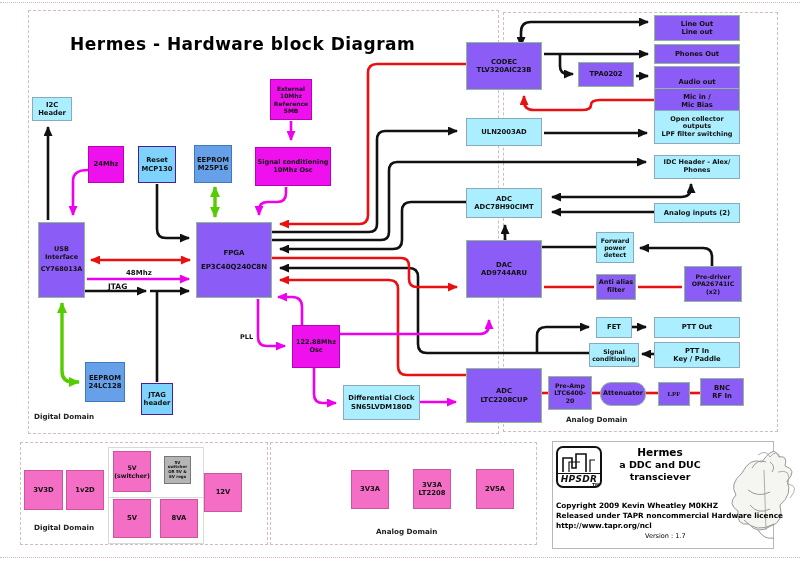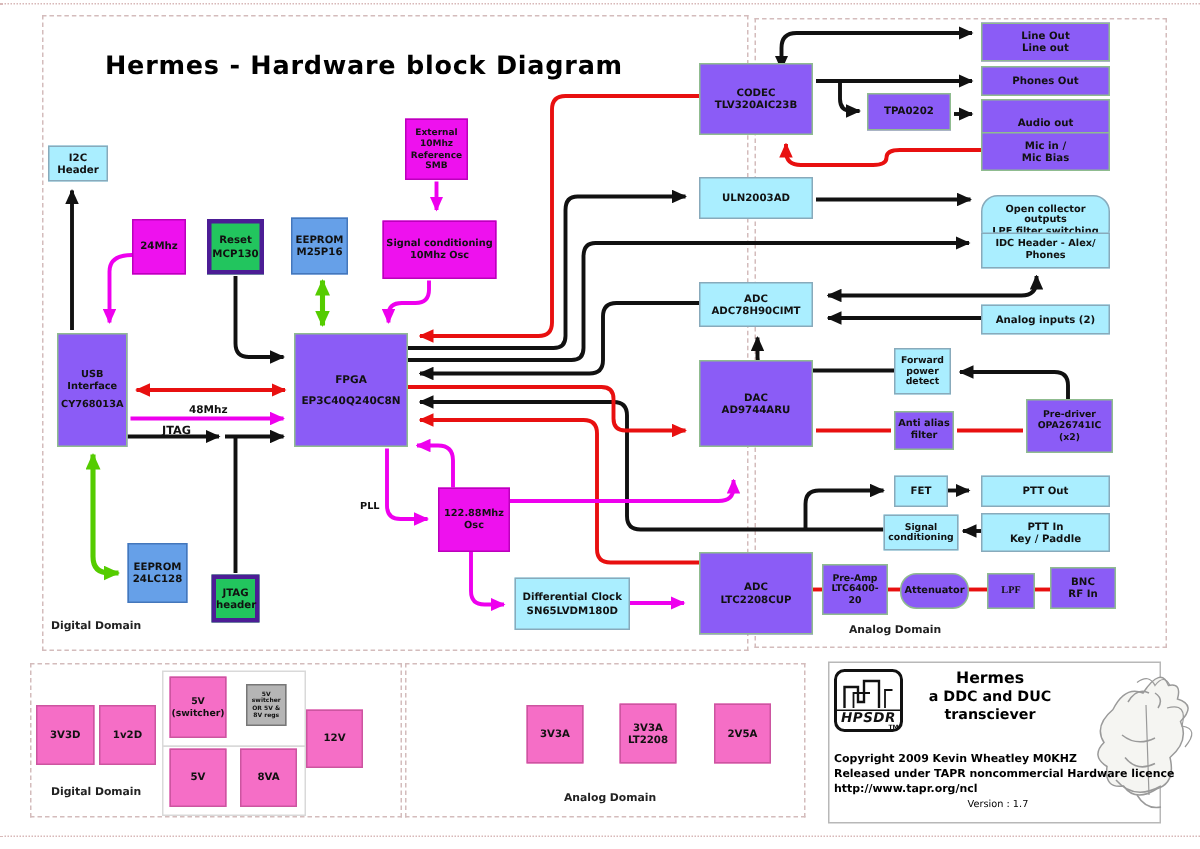--- a/index.html
+++ b/index.html
@@ -12,21 +12,21 @@
   .plabel{position:absolute;font-size:7.2px;font-weight:bold;color:#222;}
   .title{position:absolute;font-size:17px;font-weight:bold;letter-spacing:.5px;color:#000;}
   .wires{position:absolute;left:0;top:0;}
   #boxes,#flabels{position:absolute;left:0;top:0;width:800px;height:566px;pointer-events:none;}
   .box{position:absolute;display:flex;flex-direction:column;align-items:center;justify-content:center;
        text-align:center;font-size:6.8px;font-weight:bold;line-height:1.18;box-sizing:border-box;}
   .bl{min-height:.8em;width:100%;}
   .c-green{background:#8b5cf6;border:1px solid #8fbc8f;}
   .c-cyan{background:#aaeeff;border:1px solid #88aabb;}
   .c-magenta{background:#ee11ee;border:1px solid #bb00bb;}
-  .c-yellow{background:#22c55e;border:3px solid #4c1d95;}
+  .c-yellow{background:#7dd3fc;border:1px solid #4c1d95;}
   .c-blue{background:#66a0e8;border:1px solid #4477bb;}
   .c-pink{background:#f56ec6;border:1px solid #cc55a0;}
   .c-gray{background:#b5b5b5;border:1px solid #777;}
   .flabel{position:absolute;font-weight:bold;color:#111;}
   .info-text{position:absolute;font-weight:bold;color:#000;}
   .logo{position:absolute;left:556px;top:446px;width:46px;height:42px;border:2.5px solid #111;
         border-radius:7px;box-sizing:border-box;background:#fff;}
   .logo-word{position:absolute;left:0;right:0;bottom:2px;text-align:center;font-size:9px;
              font-weight:bold;font-style:italic;border-top:1.5px solid #111;letter-spacing:.3px;}
   .logo-tm{position:absolute;right:1px;bottom:-1px;font-size:4px;font-weight:bold;}
@@ -210,21 +210,21 @@
       <div class="box c-green" style="left: 654px; top: 44px; width: 86px; height: 20px;">
         <div class="bl">Phones Out</div>
       </div>
       <div class="box c-green" style="left: 654px; top: 66px; width: 86px; height: 32px;">
         <div class="bl">Audio out</div>
       </div>
       <div class="box c-green" style="left: 654px; top: 88px; width: 86px; height: 26px;">
         <div class="bl">Mic in /</div>
         <div class="bl">Mic Bias</div>
       </div>
-      <div class="box c-cyan" style="left: 654px; top: 130px; width: 86px; height: 34px; font-size: 6.5px; border-radius: 11px;">
+      <div class="box c-cyan" style="left: 654px; top: 110px; width: 86px; height: 34px; font-size: 6.5px;">
         <div class="bl">Open collector</div>
         <div class="bl">outputs</div>
         <div class="bl">LPF filter switching</div>
       </div>
       <div class="box c-cyan" style="left: 654px; top: 155px; width: 86px; height: 24px; font-size: 6.5px;">
         <div class="bl">IDC Header - Alex/</div>
         <div class="bl">Phones</div>
       </div>
       <div class="box c-cyan" style="left: 654px; top: 203px; width: 86px; height: 20px;">
         <div class="bl">Analog inputs (2)</div>

